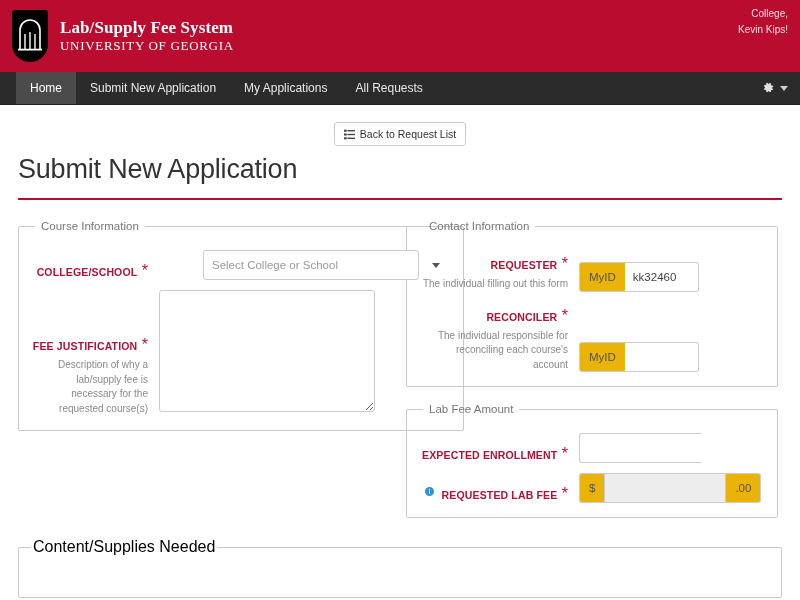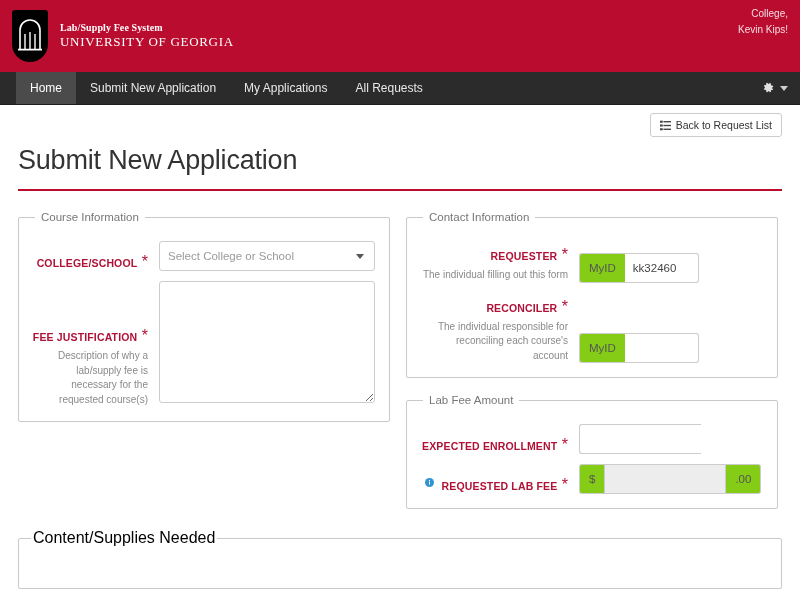--- a/index.html
+++ b/index.html
@@ -29,21 +29,21 @@
     display: flex;
     align-items: flex-start;
     justify-content: center;
     overflow: hidden;
   }
   .logo-shield svg { margin-top: 5px; }
   .brand-text { margin-left: 12px; color: #fff; line-height: 1.18; }
   .brand-title {
     font-family: "Liberation Serif", serif;
     font-weight: bold;
-    font-size: 10px;
+    font-size: 17px;
     letter-spacing: .1px;
   }
   .brand-sub {
     font-family: "Liberation Serif", serif;
     font-size: 13px;
     letter-spacing: .7px;
   }
   .welcome {
     position: absolute;
     right: 12px; top: 6px;
@@ -89,21 +89,21 @@
     border-top: 5px solid #cfcfcf;
   }
 
   
   .page {
     background: #fff;
     height: 567px;
     padding: 0 18px;
     position: relative;
   }
-  .toolbar { display: flex; justify-content: flex-end; padding-top: 8px; }
+  .toolbar { display: flex; justify-content: center; padding-top: 17px; }
   .btn-back {
     background: #fff;
     border: 1px solid #ccc;
     border-radius: 3px;
     font-size: 10.5px;
     color: #333;
     padding: 5px 9px;
     display: inline-flex;
     align-items: center;
     gap: 5px;
@@ -186,21 +186,21 @@
     border: 1px solid #ccc;
     border-radius: 3px;
     background: #fff;
     color: #9a9a9a;
     font-size: 11.5px;
     font-family: "Liberation Sans", sans-serif;
     padding: 0 8px;
     appearance: none;
     -webkit-appearance: none;
   }
-  .sel-wrap { position: relative; width: 216px; }
+  .sel-wrap { position: relative; width: 248px; margin-left: 44px; }
   .sel-caret {
     position: absolute;
     right: 11px; top: 13px;
     width: 0; height: 0;
     border-left: 4.5px solid transparent;
     border-right: 4.5px solid transparent;
     border-top: 5.5px solid #555;
     pointer-events: none;
   }
 
@@ -211,21 +211,21 @@
     border-radius: 3px;
     font-family: "Liberation Sans", sans-serif;
     font-size: 11.5px;
     padding: 5px 7px;
     resize: both;
     color: #333;
   }
 
   .input-group { display: flex; align-items: stretch; }
   .addon {
-    background: #84cc16;
+    background: #eab308;
     border: 1px solid #ccc;
     font-size: 11.5px;
     color: #555;
     display: flex;
     align-items: center;
     padding: 0 9px;
     height: 30px;
   }
   .addon.left { border-right: none; border-radius: 3px 0 0 3px; }
   .addon.right { border-left: none; border-radius: 0 3px 3px 0; }

